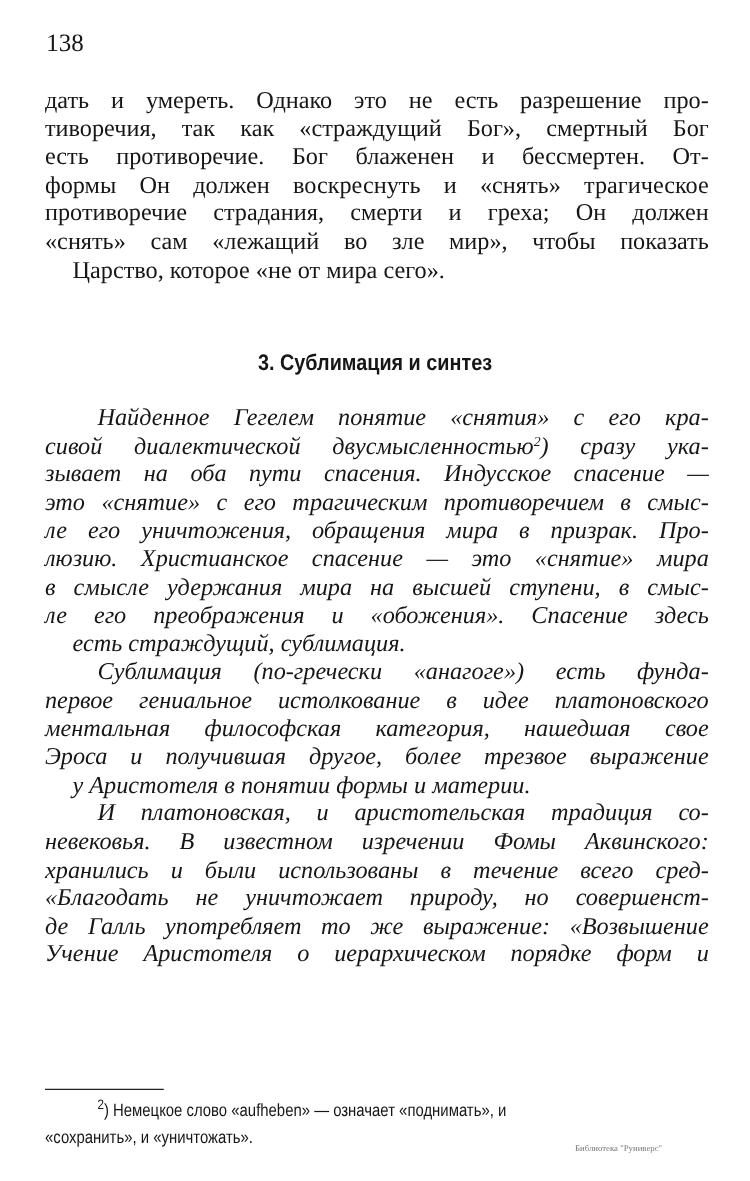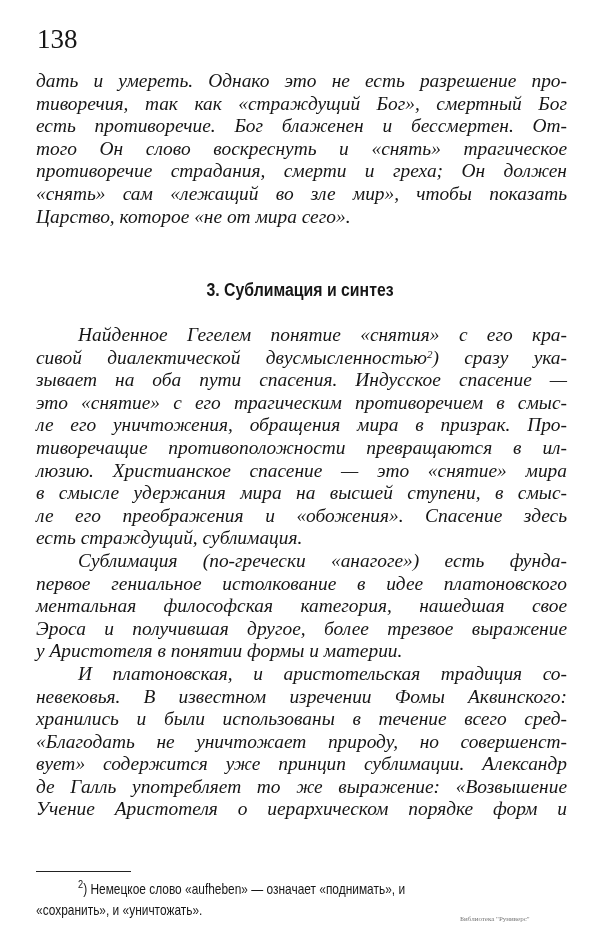--- a/index.html
+++ b/index.html
@@ -3,31 +3,31 @@
 <meta charset="utf-8">
 <style>
   html, body { margin: 0; padding: 0; background: #ffffff; }
   body {
     width: 600px; height: 945px; position: relative; overflow: hidden;
     font-family: "Liberation Serif", "DejaVu Serif", serif;
     color: #161616;
   }
   .page-number {
     position: absolute; left: 37px; top: 24px;
-    font-size: 27px; letter-spacing: 0px;
+    font-size: 20px; letter-spacing: 0px;
   }
   .text-block {
     position: absolute; left: 36px; width: 531px;
     font-size: 19.4px; line-height: 22.6px;
   }
   .line {
     display: block; height: 22.6px; white-space: nowrap;
     text-align: justify; text-align-last: justify;
   }
-  .line.last { text-align-last: left; }
+  .line.last { text-align-last: left; margin-left: 22px; }
   .line.indent { padding-left: 42px; }
   .heading {
     position: absolute; left: 0; width: 600px; top: 280px;
     text-align: center;
     font-family: "Liberation Sans", "DejaVu Sans", sans-serif;
     font-weight: bold; font-size: 18px;
     transform: scaleX(0.88); transform-origin: 300px 0;
   }
   sup { font-size: 11px; line-height: 0; vertical-align: 6px; }
   .footnote-rule {
@@ -44,56 +44,54 @@
   .watermark {
     position: absolute; left: 460px; top: 915px;
     font-size: 7px; color: #777;
   }
 </style>
 </head>
 <body>
 
 <div class="page-number">138</div>
 
-<div class="text-block" style="top:70px;font-style:italic;">
+<div class="text-block" style="top:70px;">
   <span class="line">дать и умереть. Однако это не есть разрешение про-</span>
   <span class="line">тиворечия, так как «страждущий Бог», смертный Бог</span>
   <span class="line">есть противоречие. Бог блаженен и бессмертен. От-</span>
-  <span class="line">того Он слово воскреснуть и «снять» трагическое</span>
+  <span class="line">формы Он должен воскреснуть и «снять» трагическое</span>
   <span class="line">противоречие страдания, смерти и греха; Он должен</span>
   <span class="line">«снять» сам «лежащий во зле мир», чтобы показать</span>
   <span class="line last">Царство, которое «не от мира сего».</span>
 </div>
 
 <div class="heading">3. Сублимация и синтез</div>
 
 <div class="text-block" style="top:324px;font-style:italic;">
 
   <span class="line indent">Найденное Гегелем понятие «снятия» с его кра-</span>
   <span class="line"><span>сивой диалектической двусмысленностью</span><sup>2</sup><span>) сразу ука-</span></span>
   <span class="line">зывает на оба пути спасения. Индусское спасение —</span>
   <span class="line">это «снятие» с его трагическим противоречием в смыс-</span>
   <span class="line">ле его уничтожения, обращения мира в призрак. Про-</span>
-  <span class="line">тиворечащие противоположности превращаются в ил-</span>
   <span class="line">люзию. Христианское спасение — это «снятие» мира</span>
   <span class="line">в смысле удержания мира на высшей ступени, в смыс-</span>
   <span class="line">ле его преображения и «обожения». Спасение здесь</span>
   <span class="line last">есть страждущий, сублимация.</span>
 
   <span class="line indent">Сублимация (по-гречески «анагоге») есть фунда-</span>
   <span class="line">первое гениальное истолкование в идее платоновского</span>
   <span class="line">ментальная философская категория, нашедшая свое</span>
   <span class="line">Эроса и получившая другое, более трезвое выражение</span>
   <span class="line last">у Аристотеля в понятии формы и материи.</span>
 
   <span class="line indent">И платоновская, и аристотельская традиция со-</span>
   <span class="line">невековья. В известном изречении Фомы Аквинского:</span>
   <span class="line">хранились и были использованы в течение всего сред-</span>
   <span class="line">«Благодать не уничтожает природу, но совершенст-</span>
-  <span class="line">вует» содержится уже принцип сублимации. Александр</span>
   <span class="line">де Галль употребляет то же выражение: «Возвышение</span>
   <span class="line">Учение Аристотеля о иерархическом порядке форм и</span>
 </div>
 
 <div class="footnote-rule"></div>
 
 <div class="footnote">
   <span class="fline indent"><sup>2</sup><span>) Немецкое слово «aufheben» — означает «поднимать», и</span></span>
   <span class="fline">«сохранить», и «уничтожать».</span>
 </div>

